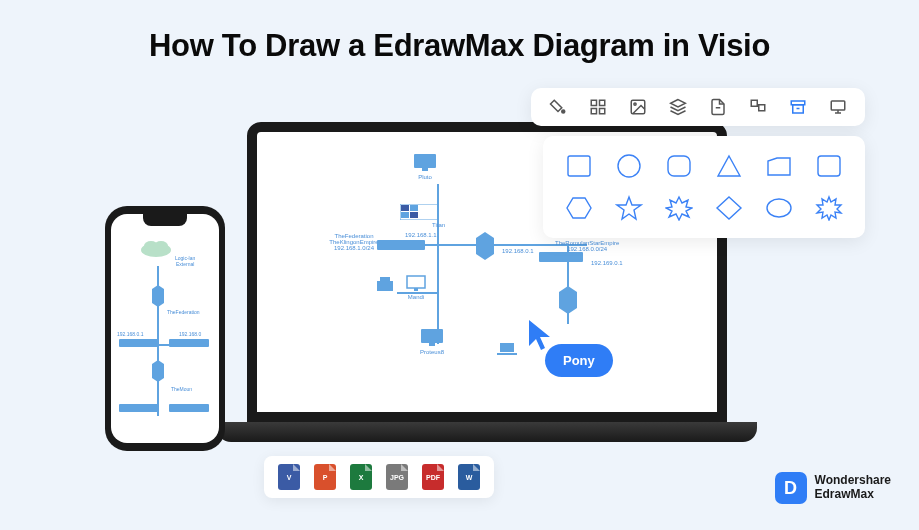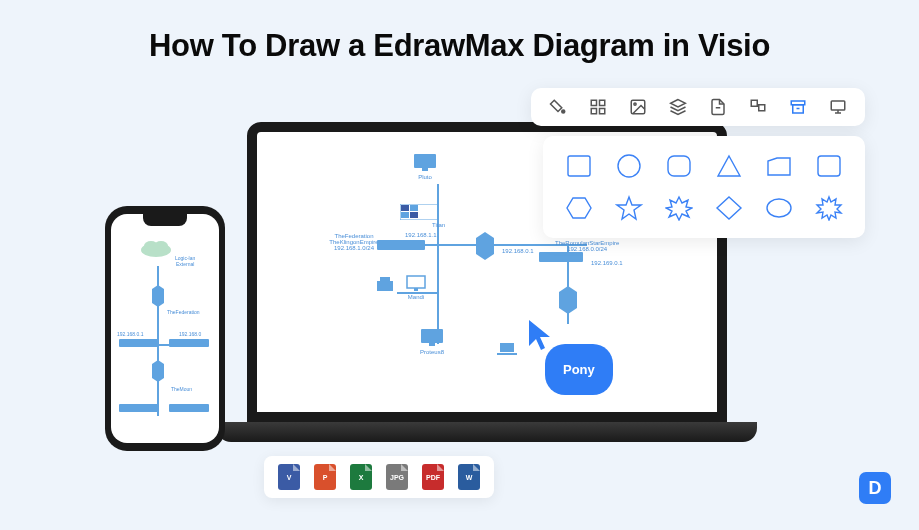--- a/index.html
+++ b/index.html
@@ -116,21 +116,21 @@
 }
 .shape-item svg { stroke: #3b82f6; fill: none; stroke-width: 1.4; }
 .pony-badge {
   position: absolute;
   left: 545px;
   top: 344px;
   background: #2f7df6;
   color: #fff;
   font-size: 13px;
   font-weight: 600;
-  padding: 18px 18px;
+  padding: 9px 18px;
   border-radius: 20px;
   z-index: 4;
 }
 .pony-arrow {
   position: absolute;
   left: 525px;
   top: 318px;
   z-index: 4;
 }
 .file-icons {
@@ -513,13 +513,17 @@
       <span>PDF</span>
     </div>
   <div class="file-icon" style="background:#2a5c9e;">
       <div class="fold"></div>
       <span>W</span>
     </div>
 </div>
 
 <div class="logo">
   <div class="logo-mark">D</div>
+  <div class="logo-text">
+    <div>Wondershare</div>
+    <div>EdrawMax</div>
+  </div>
 </div>
 
 </body></html>

